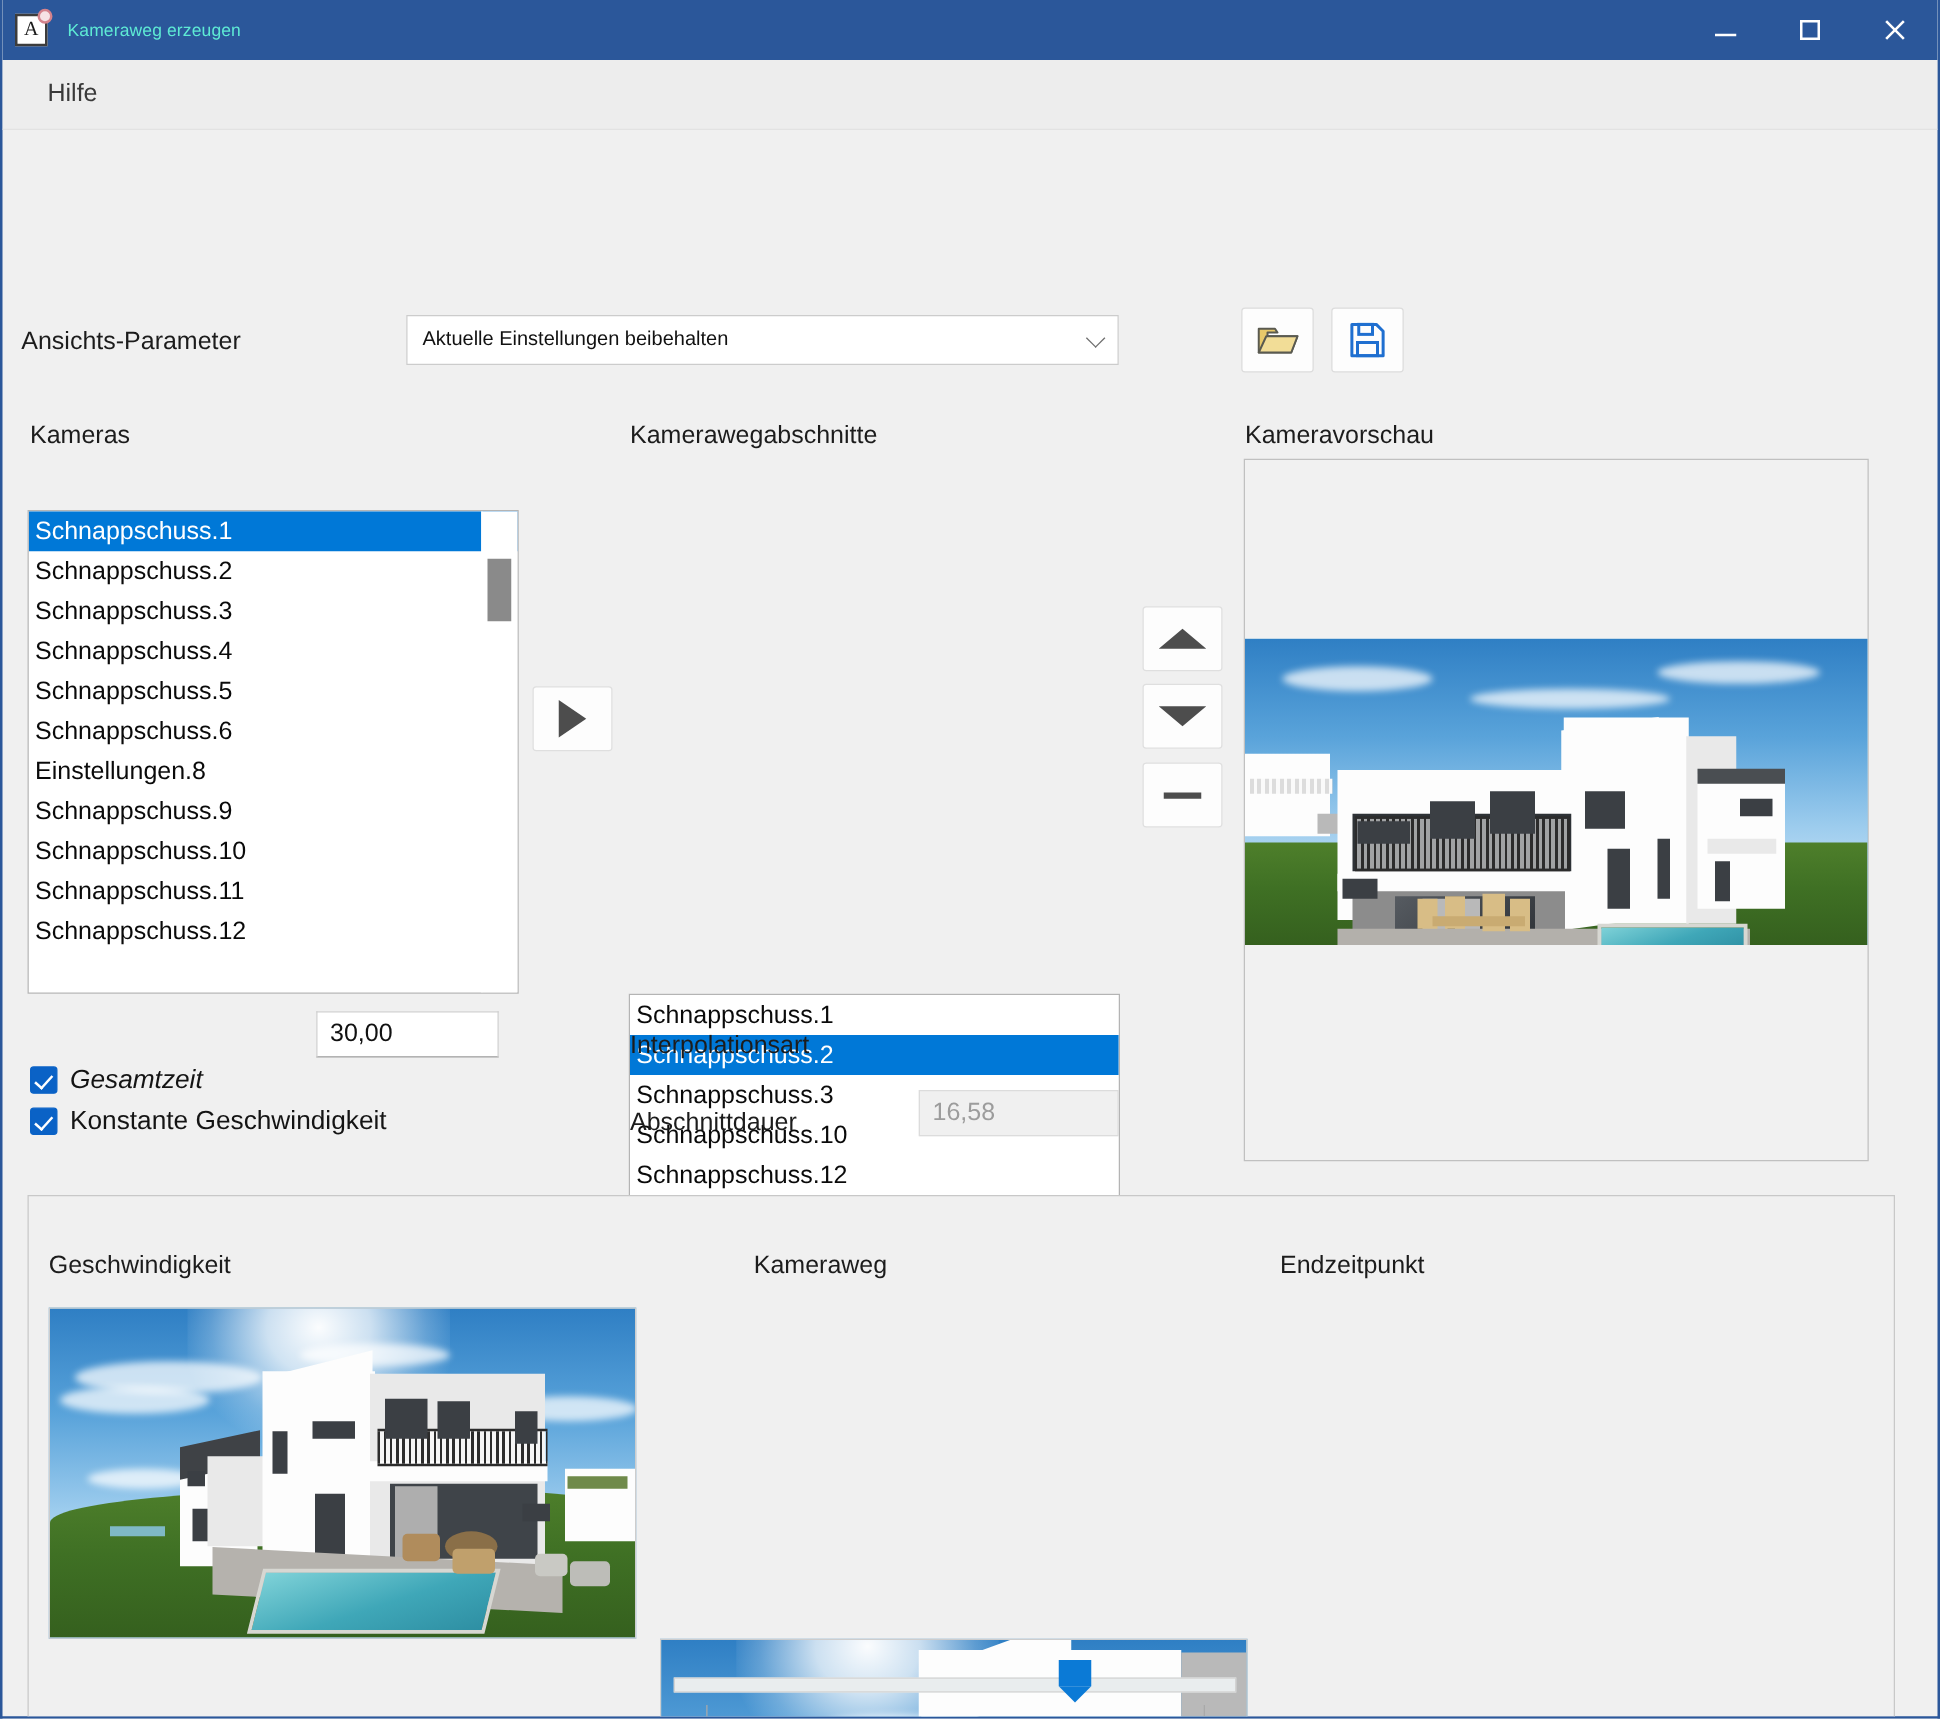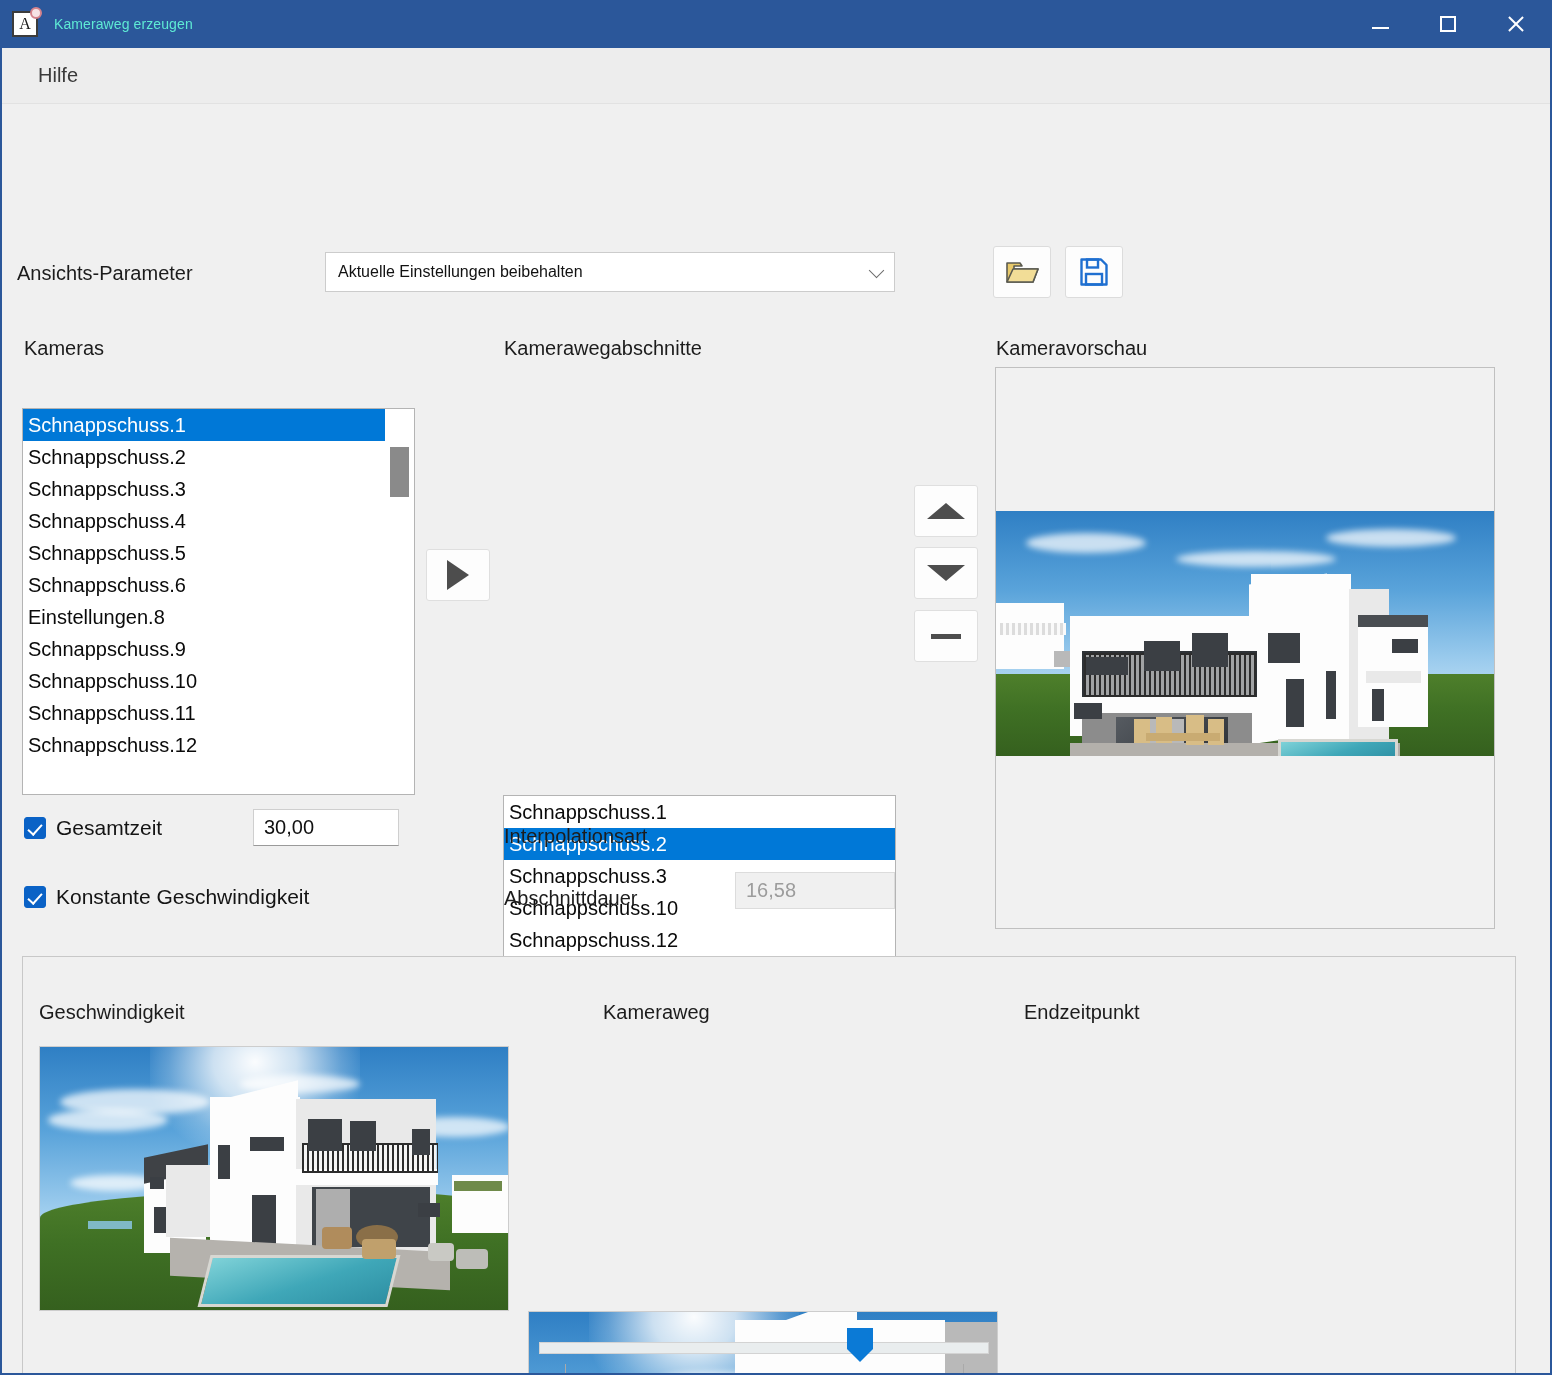--- a/index.html
+++ b/index.html
@@ -447,21 +447,21 @@
         <div class="table-set" style="left:136px; top:200px; width:110px; height:44px;">
           <div class="chair" style="left:2px;  top:8px;  width:16px; height:24px;"></div>
           <div class="chair" style="left:24px; top:6px;  width:16px; height:26px;"></div>
           <div class="chair" style="left:54px; top:4px;  width:18px; height:30px;"></div>
           <div class="chair" style="left:76px; top:8px;  width:16px; height:26px;"></div>
           <div class="chair" style="left:14px; top:22px; width:74px; height:8px; background:#c9ab72;"></div>
         </div>
       </div>
     </div>
 
-    <div class="abs cbrow" style="left:22px; top:712px;">
+    <div class="abs cbrow" style="left:22px; top:748px;font-style:italic;">
       <div class="cbox checked round"></div>
       <div class="cblabel">Gesamtzeit</div>
     </div>
     <div class="abs textinput" style="left:251px; top:705px; width:146px; height:37px;">
       <span>30,00</span>
     </div>
 
     <div class="abs cbrow" style="left:22px; top:781px;">
       <div class="cbox checked round"></div>
       <div class="cblabel">Konstante Geschwindigkeit</div>

